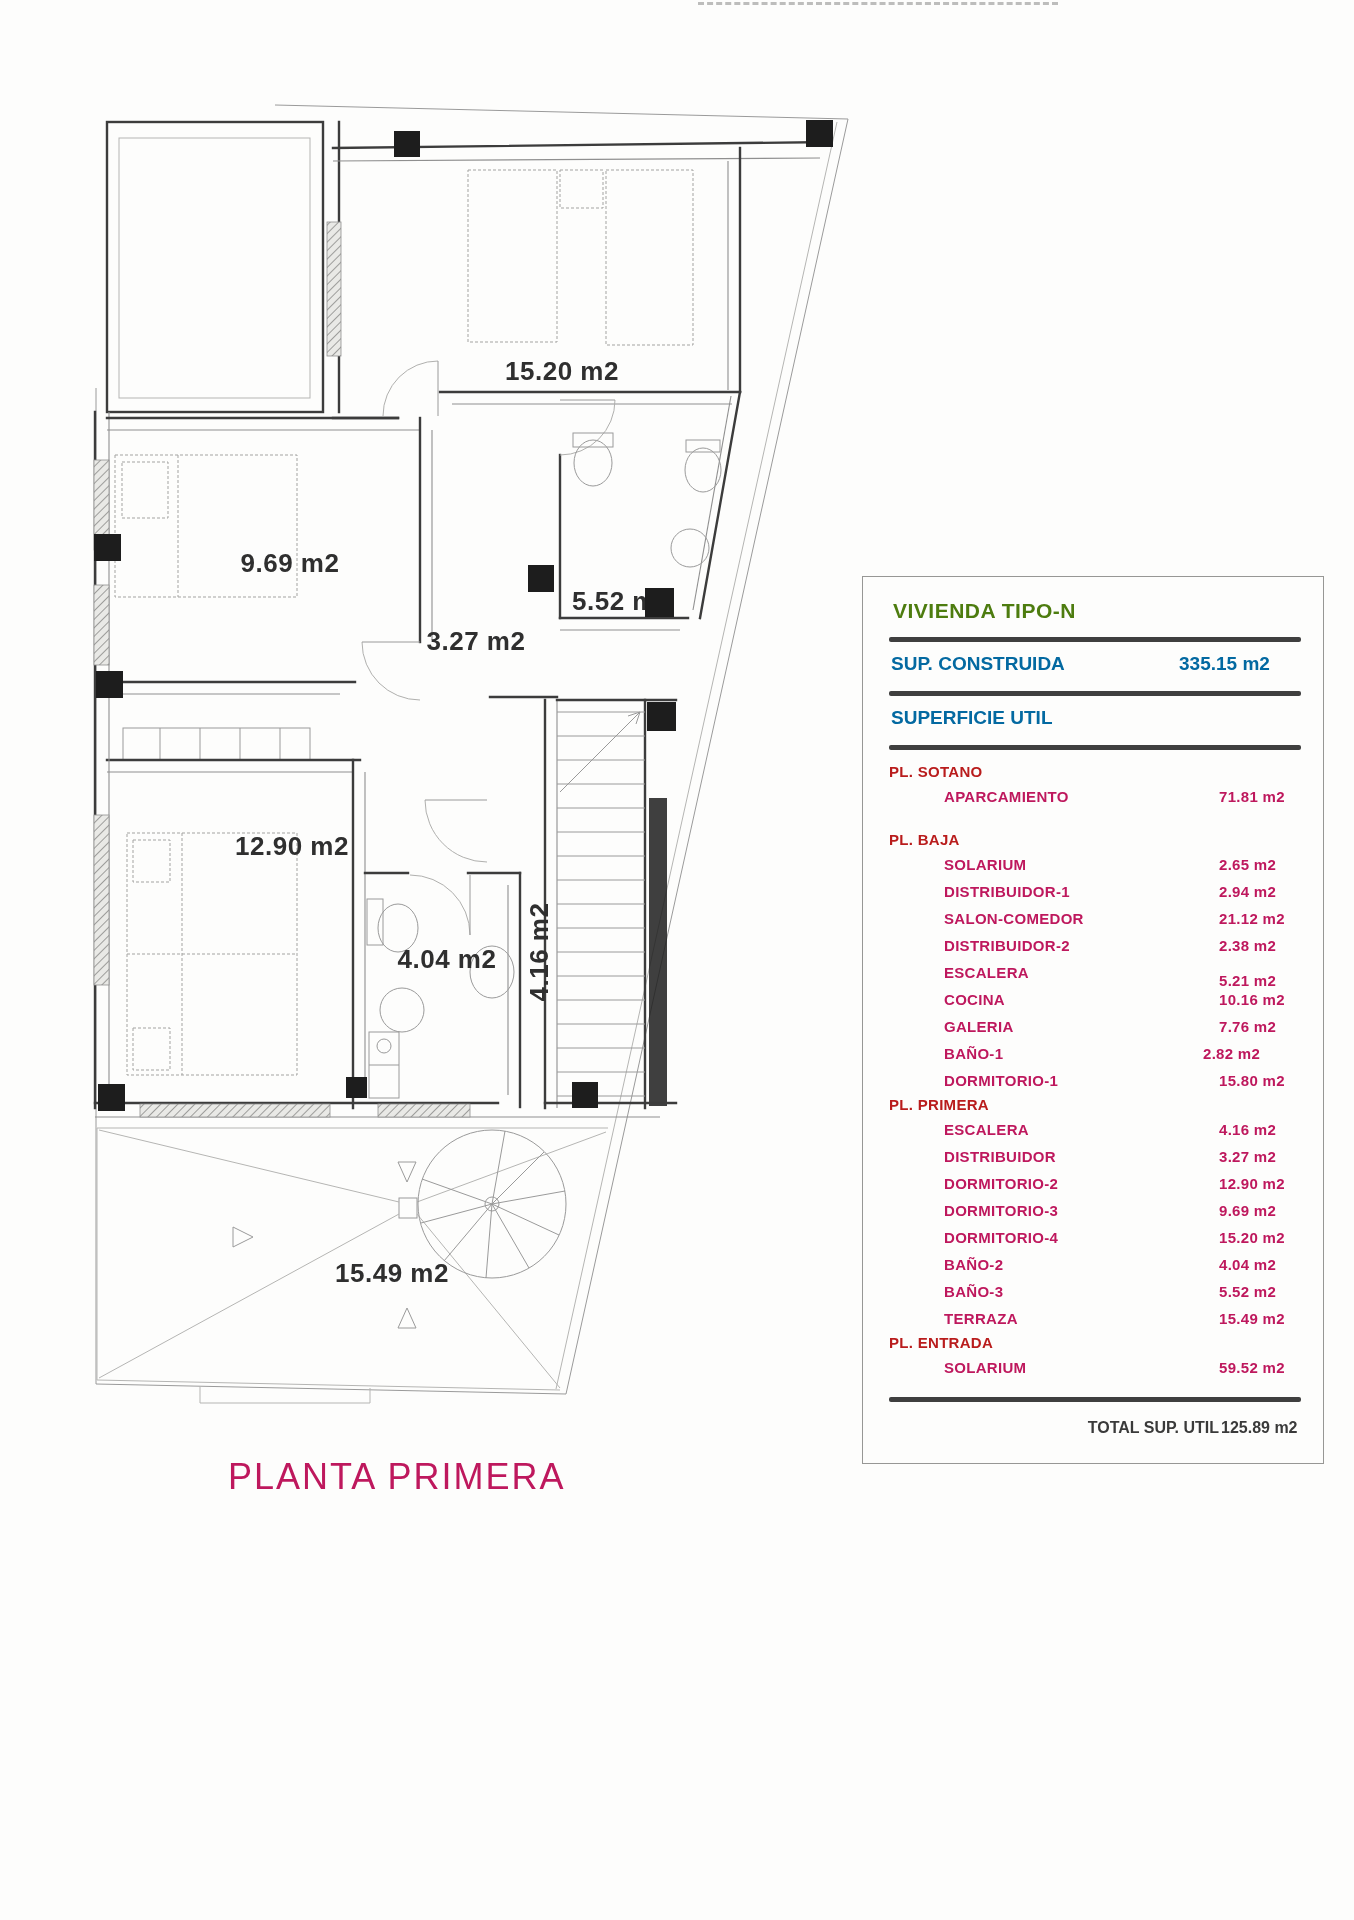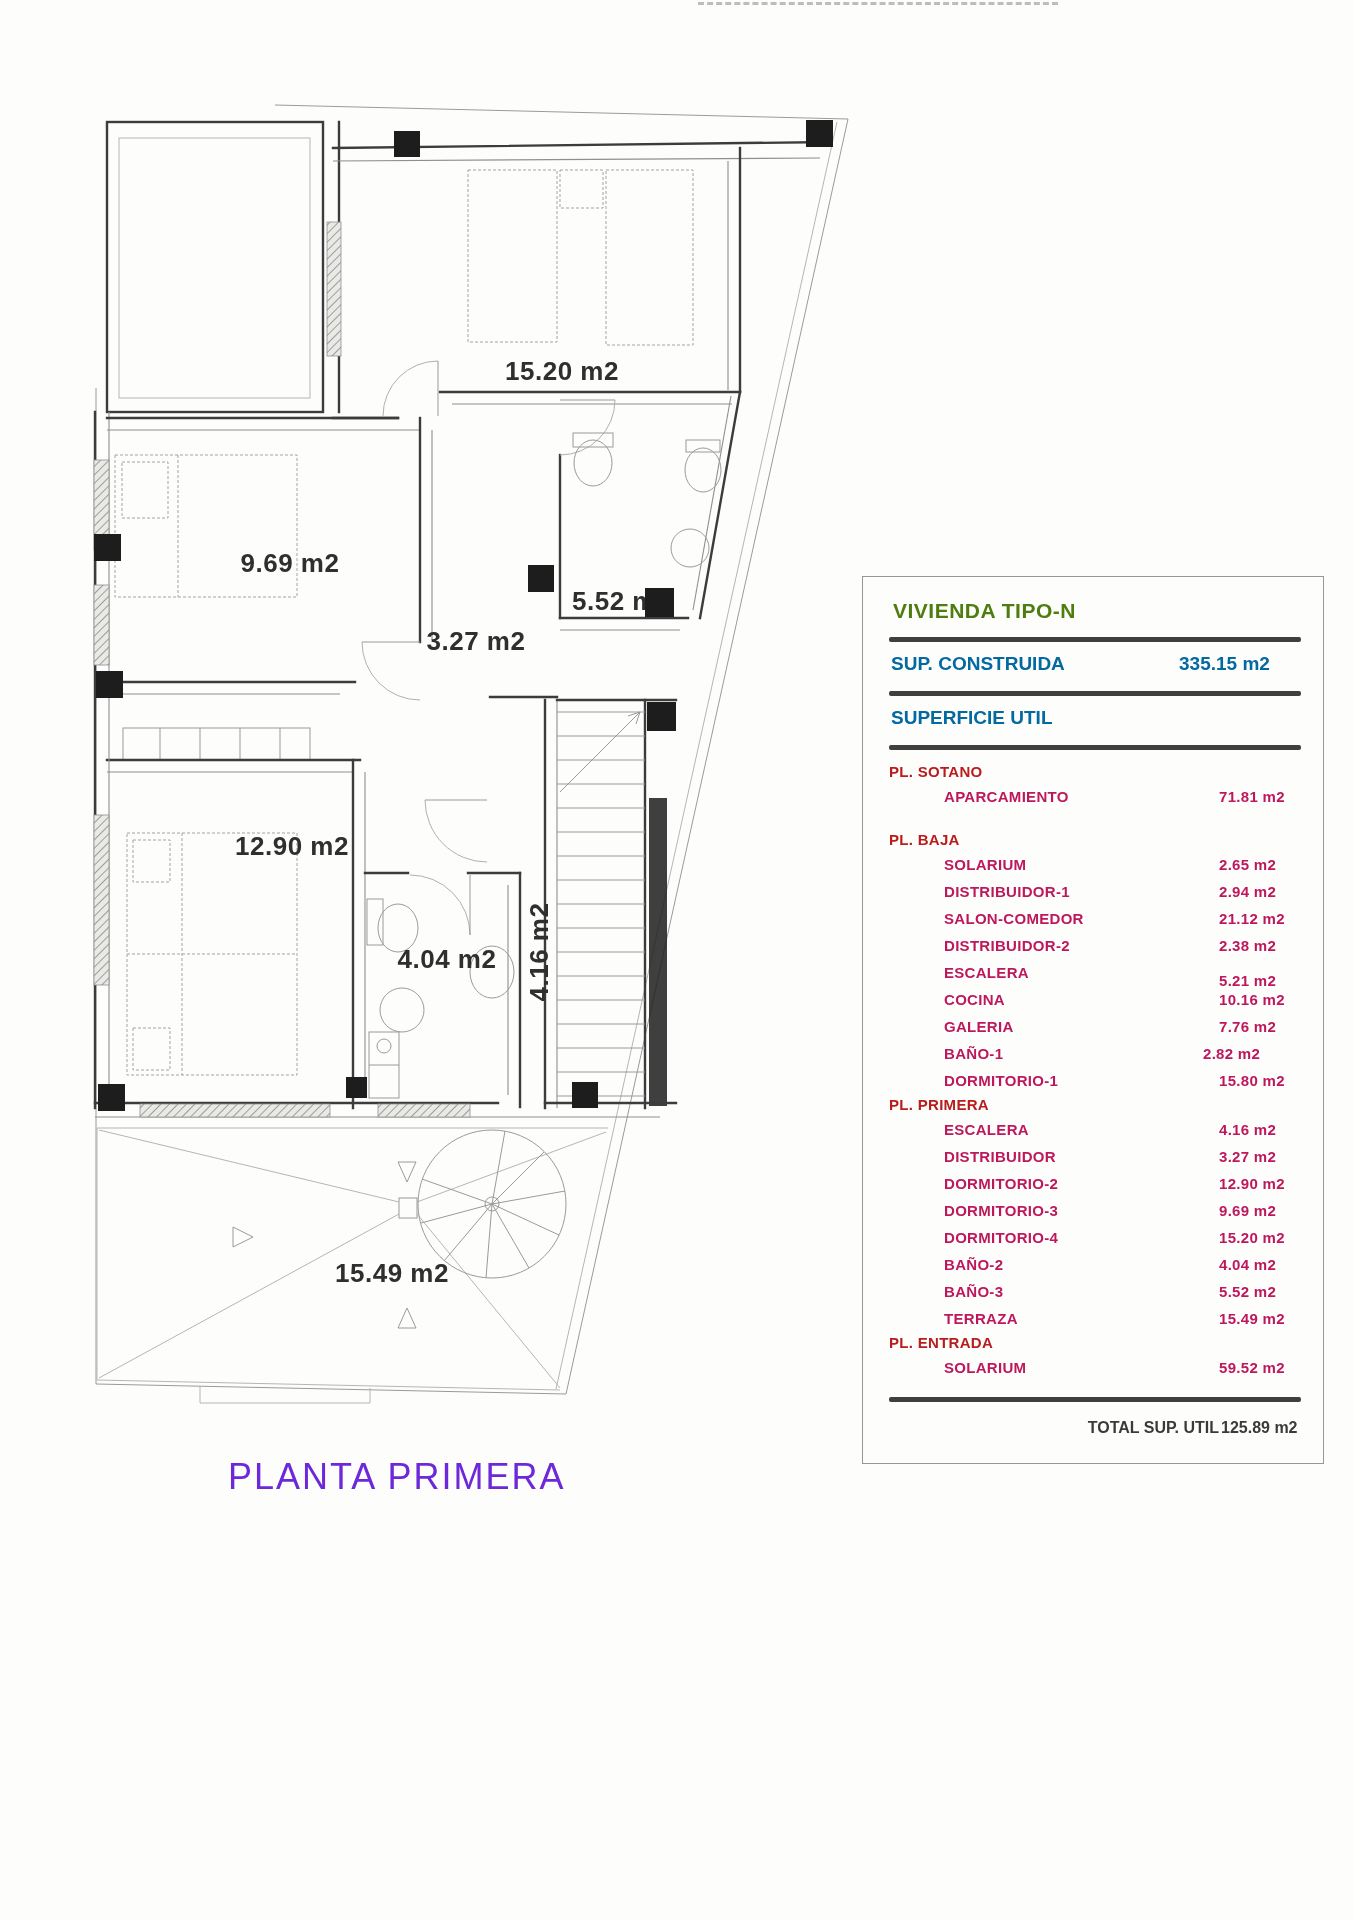--- a/index.html
+++ b/index.html
@@ -10,21 +10,21 @@
   #plan{position:absolute;left:0;top:0;}
   .pw{stroke:#3c3c3c;stroke-width:2.4;fill:none;stroke-linecap:square}
   .pw2{stroke:#8f8f8f;stroke-width:1.1;fill:none}
   .pt{stroke:#9a9a9a;stroke-width:1;fill:none}
   .pb{stroke:#b5b5b3;stroke-width:1;fill:none}
   .pf{stroke:#a3a3a1;stroke-width:1;fill:none;stroke-dasharray:3 2}
   .arc{stroke:#b0b0ae;stroke-width:1;fill:none}
   .pcol{fill:#1d1d1d;stroke:none}
   .plabel{font:600 26px "Liberation Sans",sans-serif;fill:#2f2f2f;letter-spacing:.5px}
   .ptitle{position:absolute;left:228px;top:1456px;font:400 36px "Liberation Sans",sans-serif;
-          color:#6d28d9;letter-spacing:2px;}
+          color:#be185d;letter-spacing:2px;}
   
   #legend{position:absolute;left:862px;top:576px;width:462px;height:888px;
           border:1.5px solid #979795;box-sizing:border-box;}
   #legend .abs{position:absolute;white-space:nowrap;}
   .lg-title{font:700 21px "Liberation Sans",sans-serif;color:#4d7c0f;letter-spacing:.5px}
   .lg-sup{font:700 19px "Liberation Sans",sans-serif;color:#0369a1;}
   .lg-rule{height:4.5px;background:#3f3f3f;border-radius:2px;width:412px;left:26px;}
   .lg-head{font:700 15px "Liberation Sans",sans-serif;color:#b91c1c;letter-spacing:.3px}
   .lg-item{font:700 15px "Liberation Sans",sans-serif;color:#be185d;letter-spacing:.3px}
   .lg-total{font:700 16px "Liberation Sans",sans-serif;color:#3a3a3a;}

